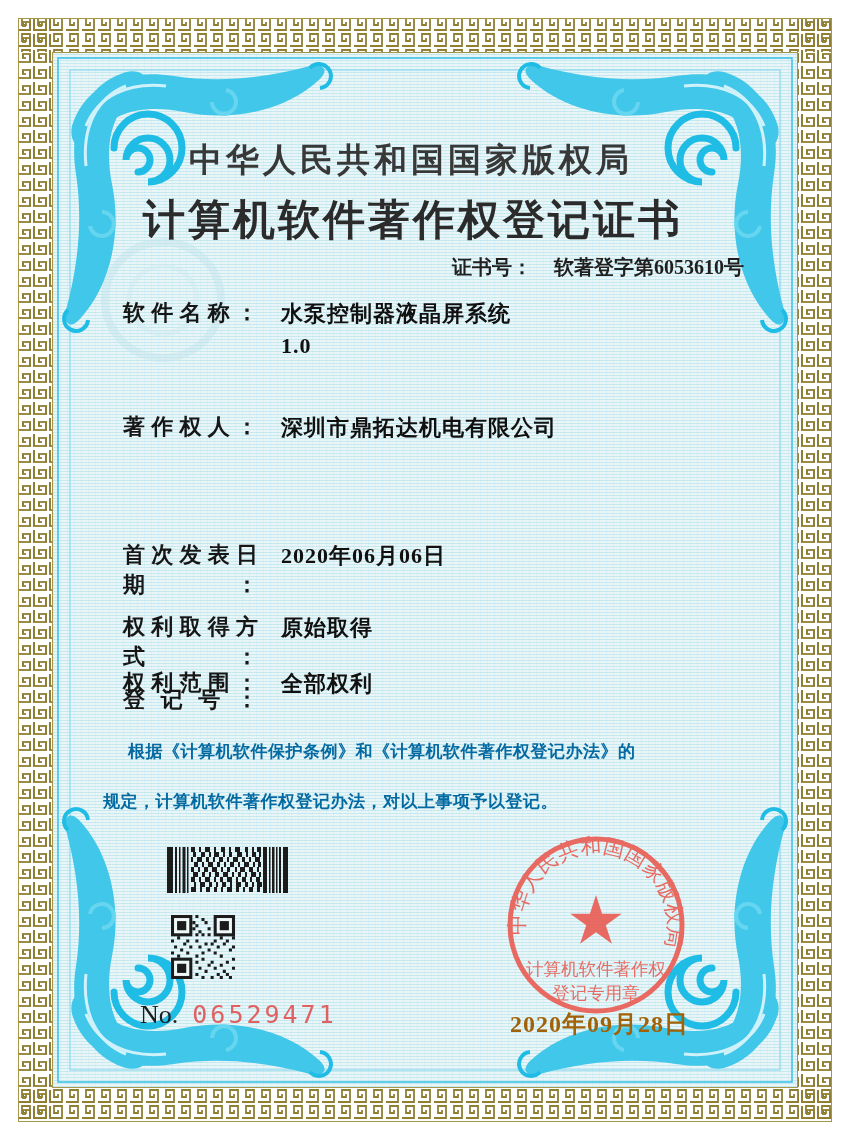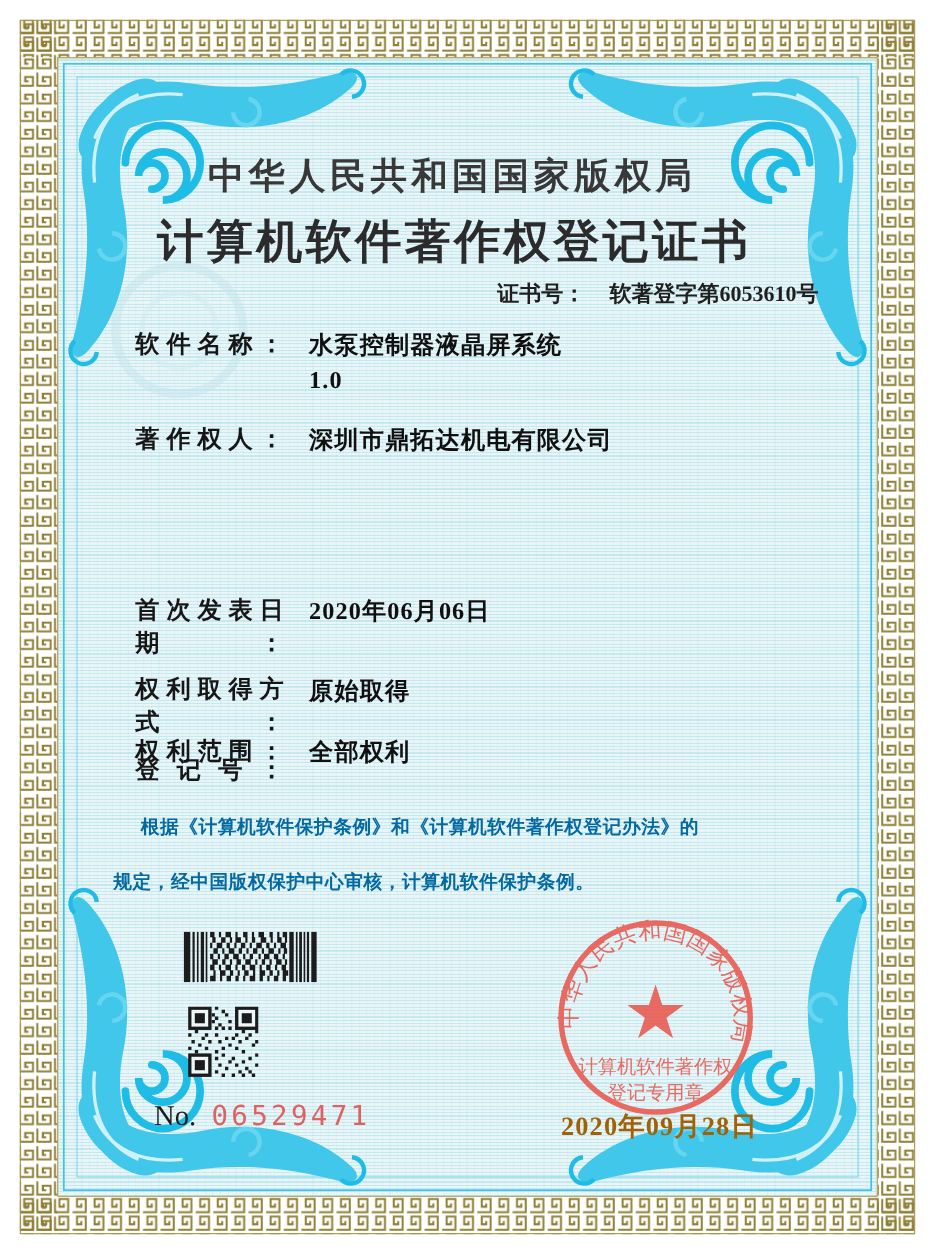--- a/index.html
+++ b/index.html
@@ -120,42 +120,42 @@
     <span>证书号：</span><span class="gap"></span><span>软著登字第6053610号</span>
   </div>
 
   <div class="field" style="top:298px">
     <span class="flabel">软件名称：</span>
     <span class="fvalue">
       <span>水泵控制器液晶屏系统</span><br>
       <span>1.0</span>
     </span>
   </div>
-  <div class="field" style="top:384px">
+  <div class="field" style="top:412px">
     <span class="flabel">著作权人：</span>
     <span class="fvalue">深圳市鼎拓达机电有限公司</span>
   </div>
   <div class="field" style="top:540px">
     <span class="flabel">首次发表日期：</span>
     <span class="fvalue">2020年06月06日</span>
   </div>
   <div class="field" style="top:612px">
     <span class="flabel">权利取得方式：</span>
     <span class="fvalue">原始取得</span>
   </div>
   <div class="field" style="top:668px">
     <span class="flabel">权利范围：</span>
     <span class="fvalue">全部权利</span>
   </div>
   <div class="field" style="top:685px">
     <span class="flabel">登记号：</span>
   </div>
 
   <div class="para l1">根据《计算机软件保护条例》和《计算机软件著作权登记办法》的</div>
-  <div class="para l2">规定，经中国版权保护中心审核，计算机软件保护条例。</div>
+  <div class="para l2">规定，计算机软件著作权登记办法，对以上事项予以登记。</div>
 
   <svg class="barcode" width="121" height="46" viewBox="0 0 121 46" aria-hidden="true">
     <g fill="#1c1c1c">
       <rect x="0" y="0" width="6" height="46"></rect>
         <rect x="8" y="0" width="2" height="46"></rect>
       <rect x="12" y="0" width="1.5" height="46"></rect>
         <rect x="15.5" y="0" width="3" height="46"></rect>
       <rect x="20" y="0" width="1.5" height="46"></rect>
       <rect x="96" y="0" width="4" height="46"></rect>
         <rect x="102" y="0" width="1.5" height="46"></rect>

